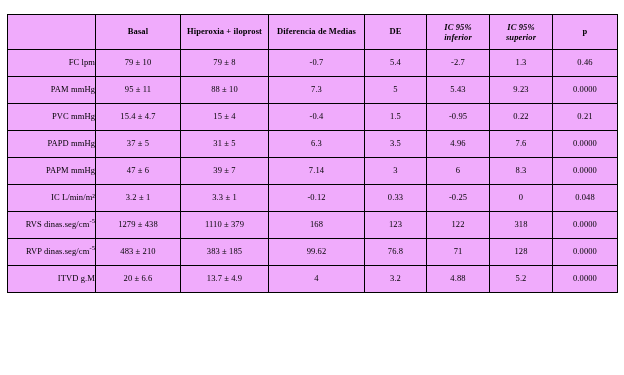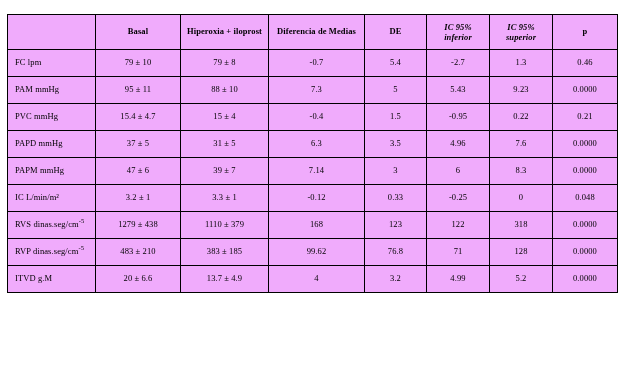--- a/index.html
+++ b/index.html
@@ -42,21 +42,21 @@
     line-height: 1.15;
     height: 26px;
     letter-spacing: 0.1px;
   }
   table.data-table th {
     font-weight: bold;
     height: 34px;
     font-size: 8.5px;
   }
   table.data-table td.rowlabel {
-    text-align: left;
+    text-align: right;
     padding-left: 7px;
     font-weight: normal;
   }
   col.c0 { width: 88px; }
   col.c1 { width: 85px; }
   col.c2 { width: 88px; }
   col.c3 { width: 96px; }
   col.c4 { width: 62px; }
   col.c5 { width: 63px; }
   col.c6 { width: 63px; }
@@ -185,19 +185,19 @@
         <td>71</td>
         <td>128</td>
         <td>0.0000</td>
       </tr>
       <tr>
         <td class="rowlabel">ITVD g.M</td>
         <td>20 ± 6.6</td>
         <td>13.7 ± 4.9</td>
         <td>4</td>
         <td>3.2</td>
-        <td>4.99</td>
+        <td>4.88</td>
         <td>5.2</td>
         <td>0.0000</td>
       </tr>
     </tbody>
   </table>
 </div>
 
 </body></html>

